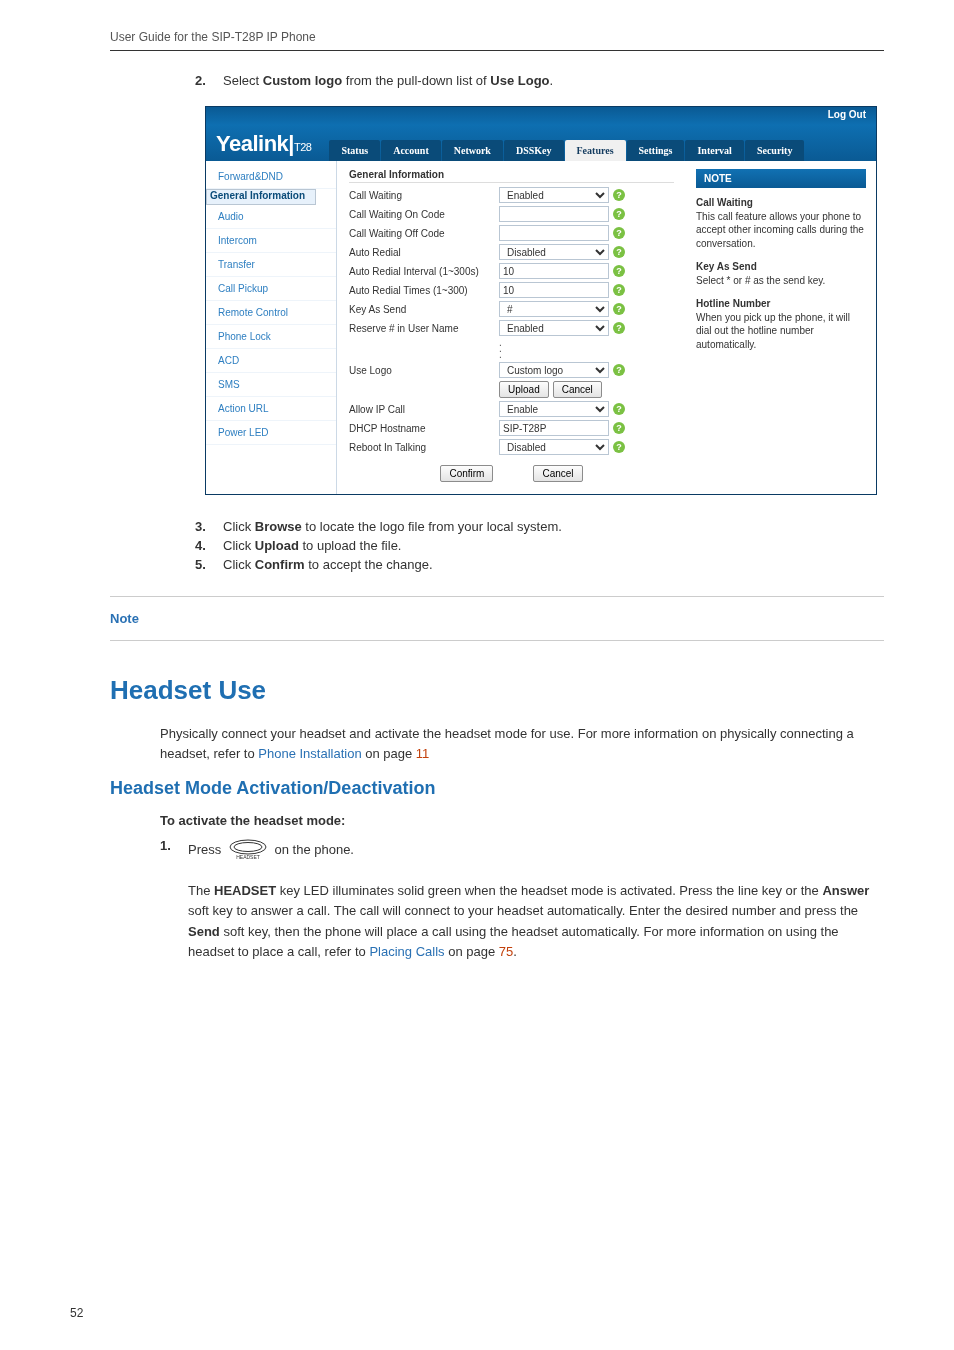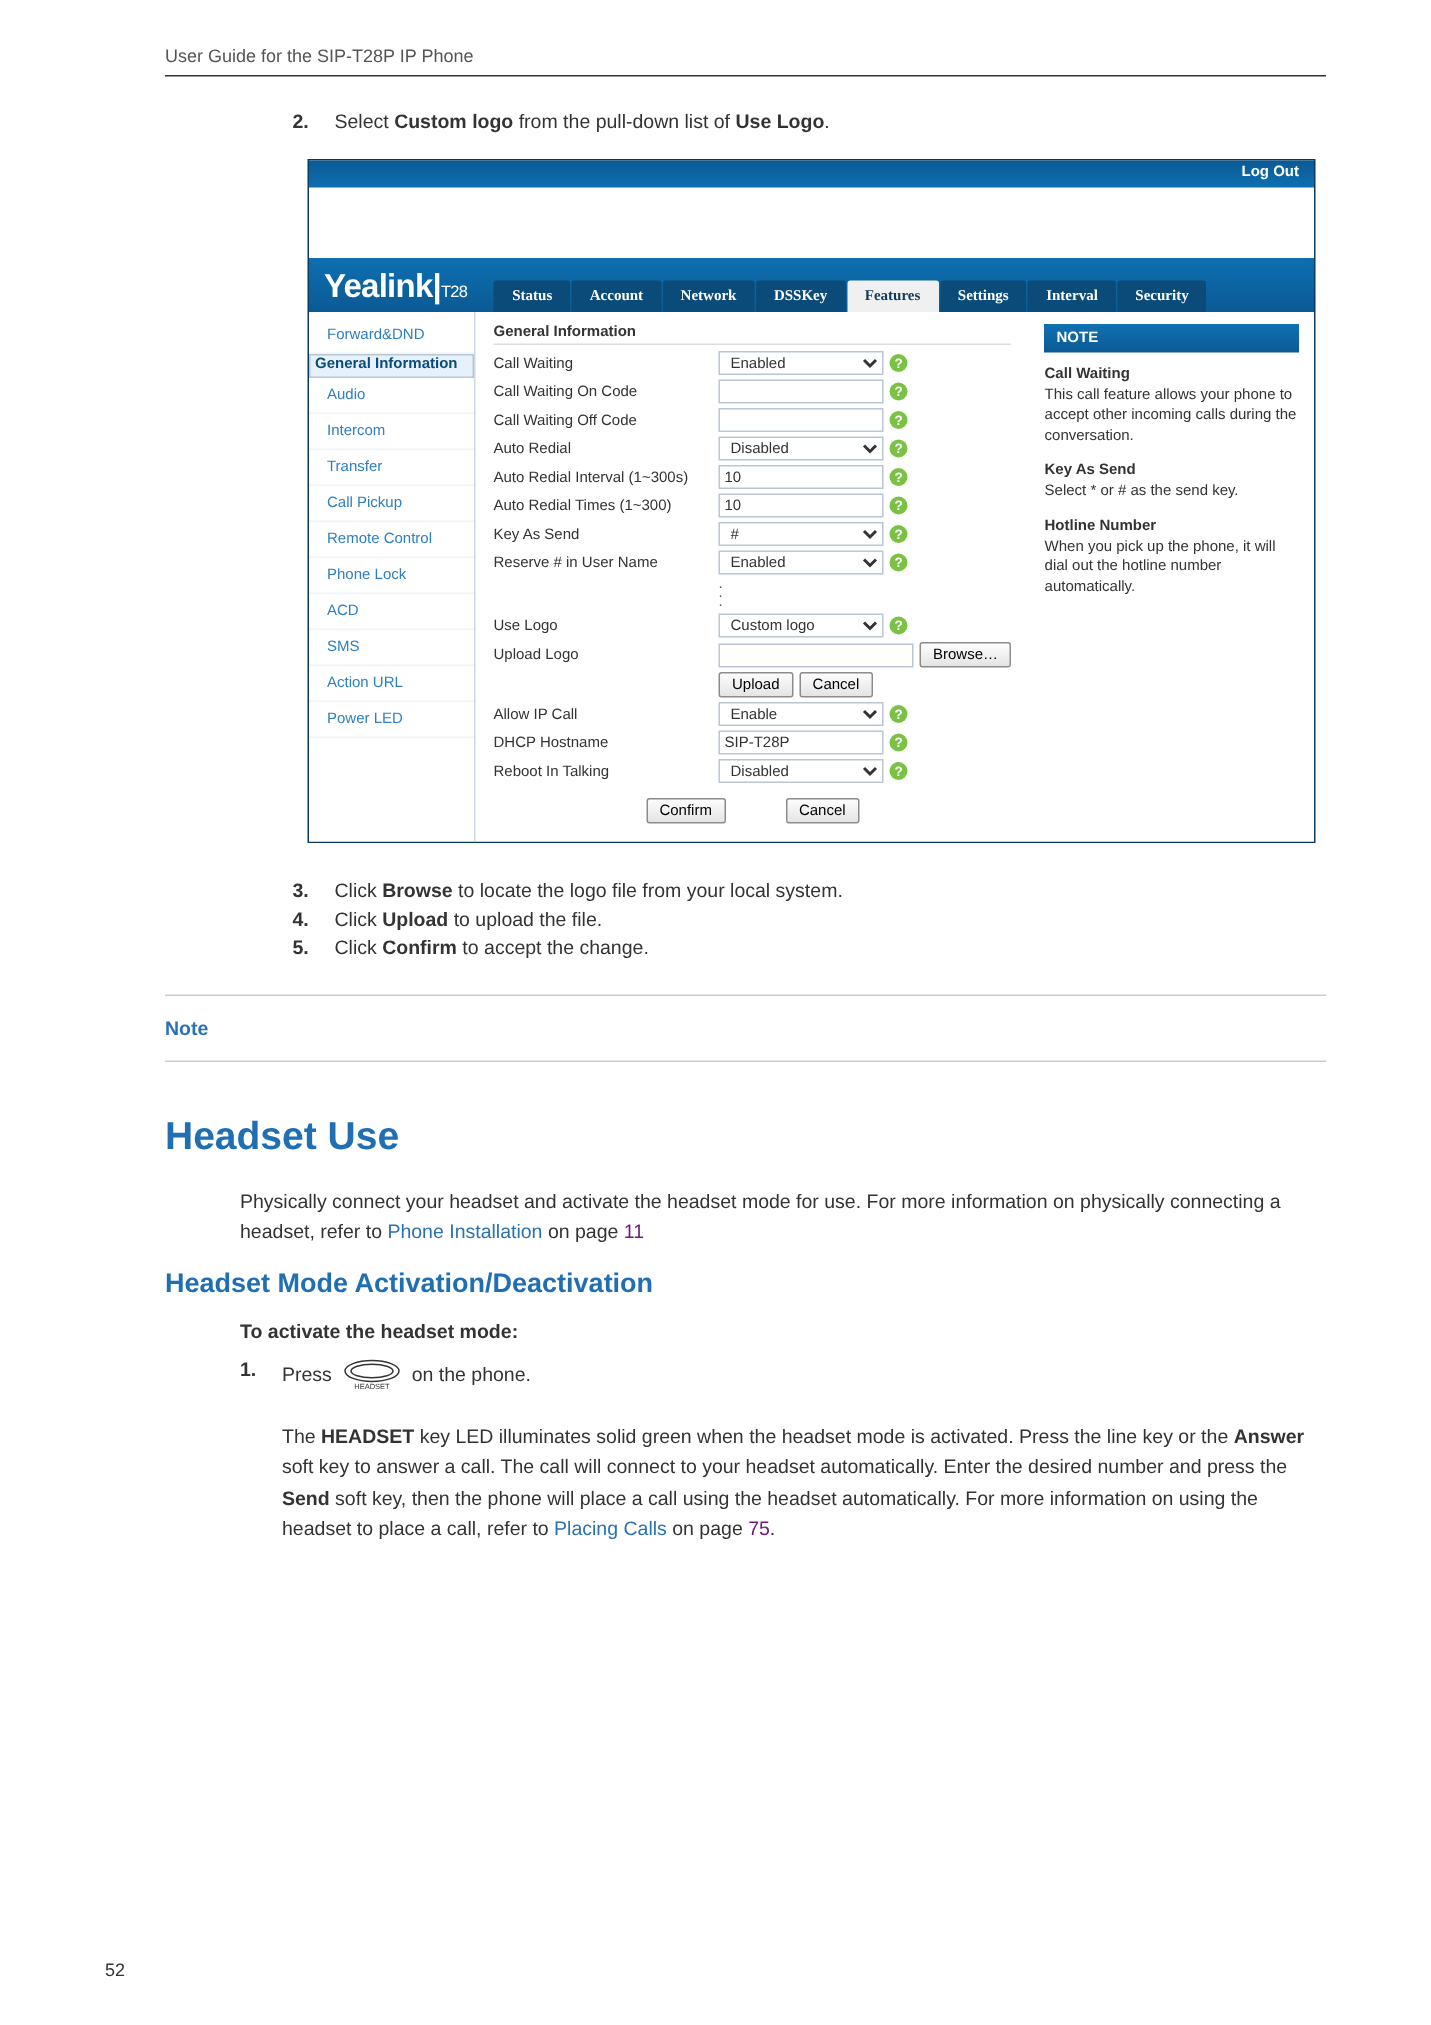--- a/index.html
+++ b/index.html
@@ -69,21 +69,20 @@
     color: #fff;
     padding: 2px 10px 0 0;
     font-size: 10px;
     font-weight: bold;
   }
   .brand-tabs-row {
     display: flex;
     align-items: flex-end;
     background: linear-gradient(#0e6fb1, #0a5a94);
     padding: 6px 10px 0 10px;
-    margin-top: 47px;
   }
   .brand {
     color: #fff;
     font-family: Arial, sans-serif;
     font-size: 22px;
     font-weight: bold;
     letter-spacing: -0.5px;
     margin-right: 18px;
     margin-bottom: 4px;
   }
@@ -238,21 +237,21 @@
     font-size: 18px;
     font-weight: bold;
     margin: 4px 0 14px 0;
   }
   p.body {
     font-size: 13px;
     line-height: 1.55;
     margin: 0 0 14px 0;
   }
   .body a.link { color: #2a71b4; text-decoration: none; }
-  .body .pg { color: #701a75; }
+  .body .pg { color: #c2410c; }
 
   .sub-indent { margin-left: 50px; }
   .sub-head {
     font-size: 13px;
     font-weight: bold;
     margin: 10px 0 10px 0;
   }
 
   
   .headset-key {
@@ -377,27 +376,20 @@
             <div class="fr-label">Use Logo</div>
             <div class="fr-field">
               <select class="sel">
                 <option>Custom logo</option>
               </select>
               <span class="qmark">?</span>
             </div>
           </div>
 
           <div class="form-row">
-            <div class="fr-label">Upload Logo</div>
-            <div class="fr-field">
-              <input class="txtin" style="width: 130px;">
-              <button class="ui-btn">Browse…</button>
-            </div>
-          </div>
-          <div class="form-row">
             <div class="fr-label"></div>
             <div class="fr-field">
               <button class="ui-btn">Upload</button>
               <button class="ui-btn">Cancel</button>
             </div>
           </div>
 
           <div id="rows-bottom">
               <div class="form-row">
                 <div class="fr-label">Allow IP Call</div>

